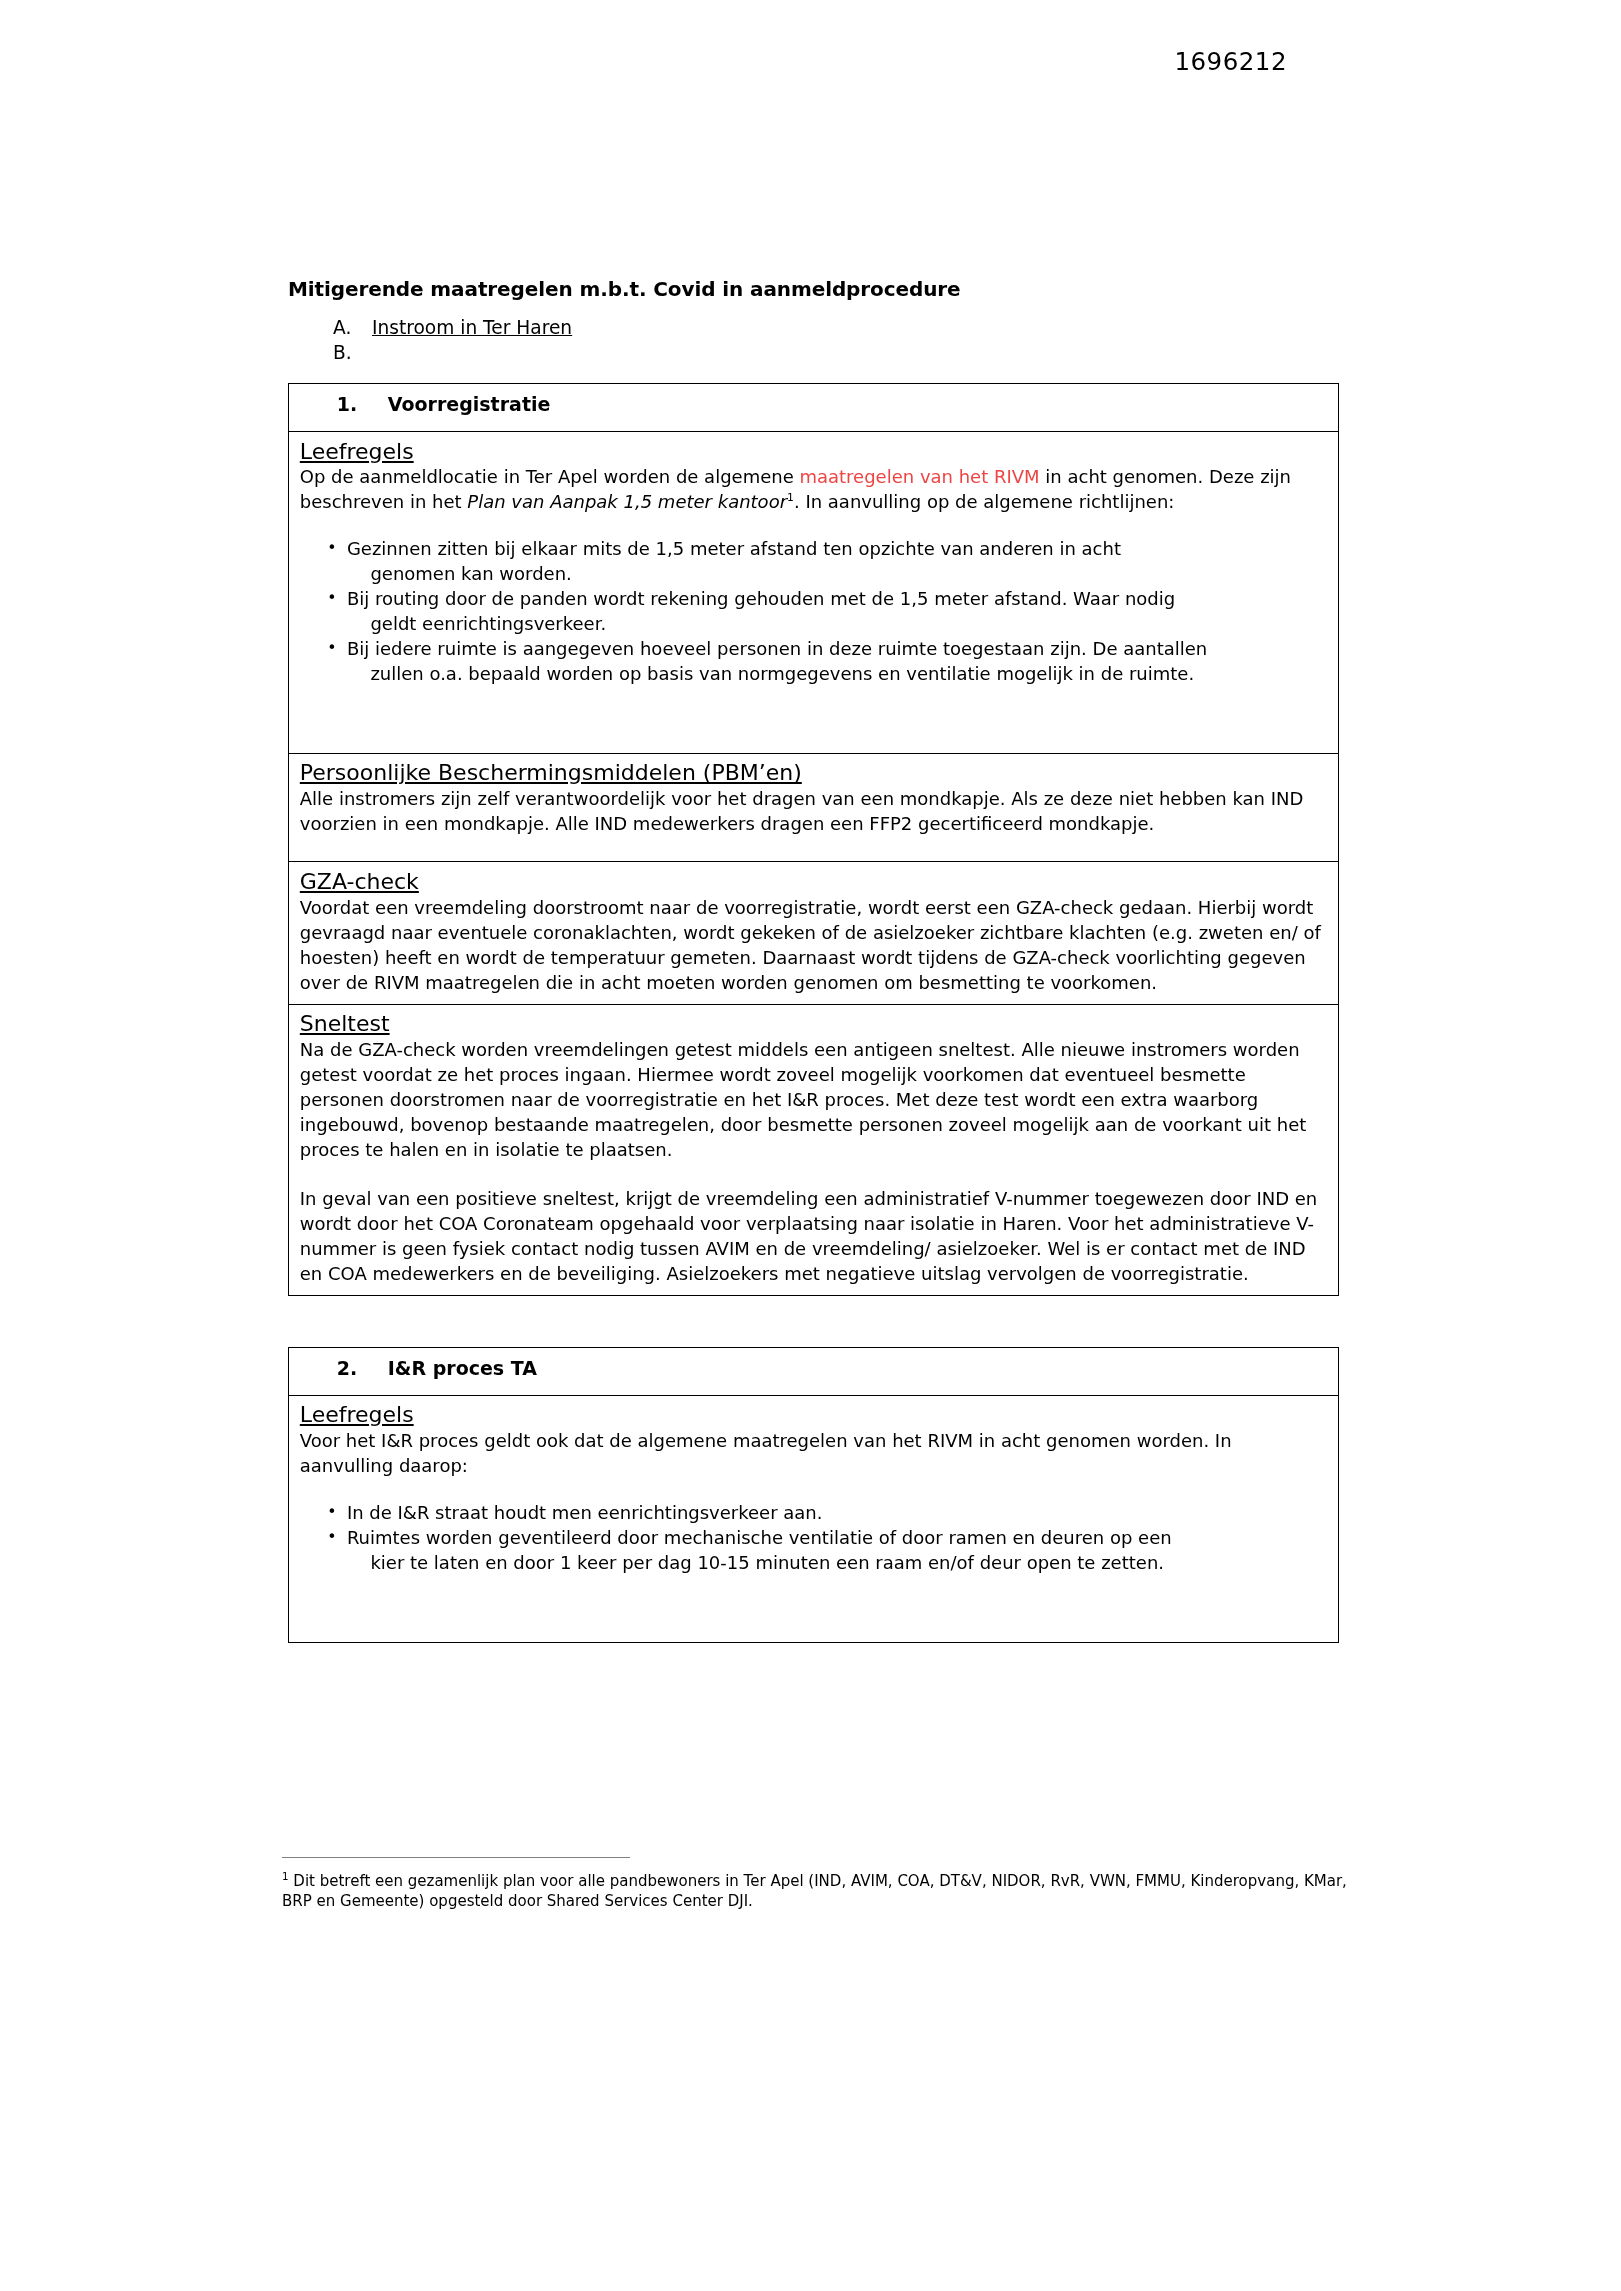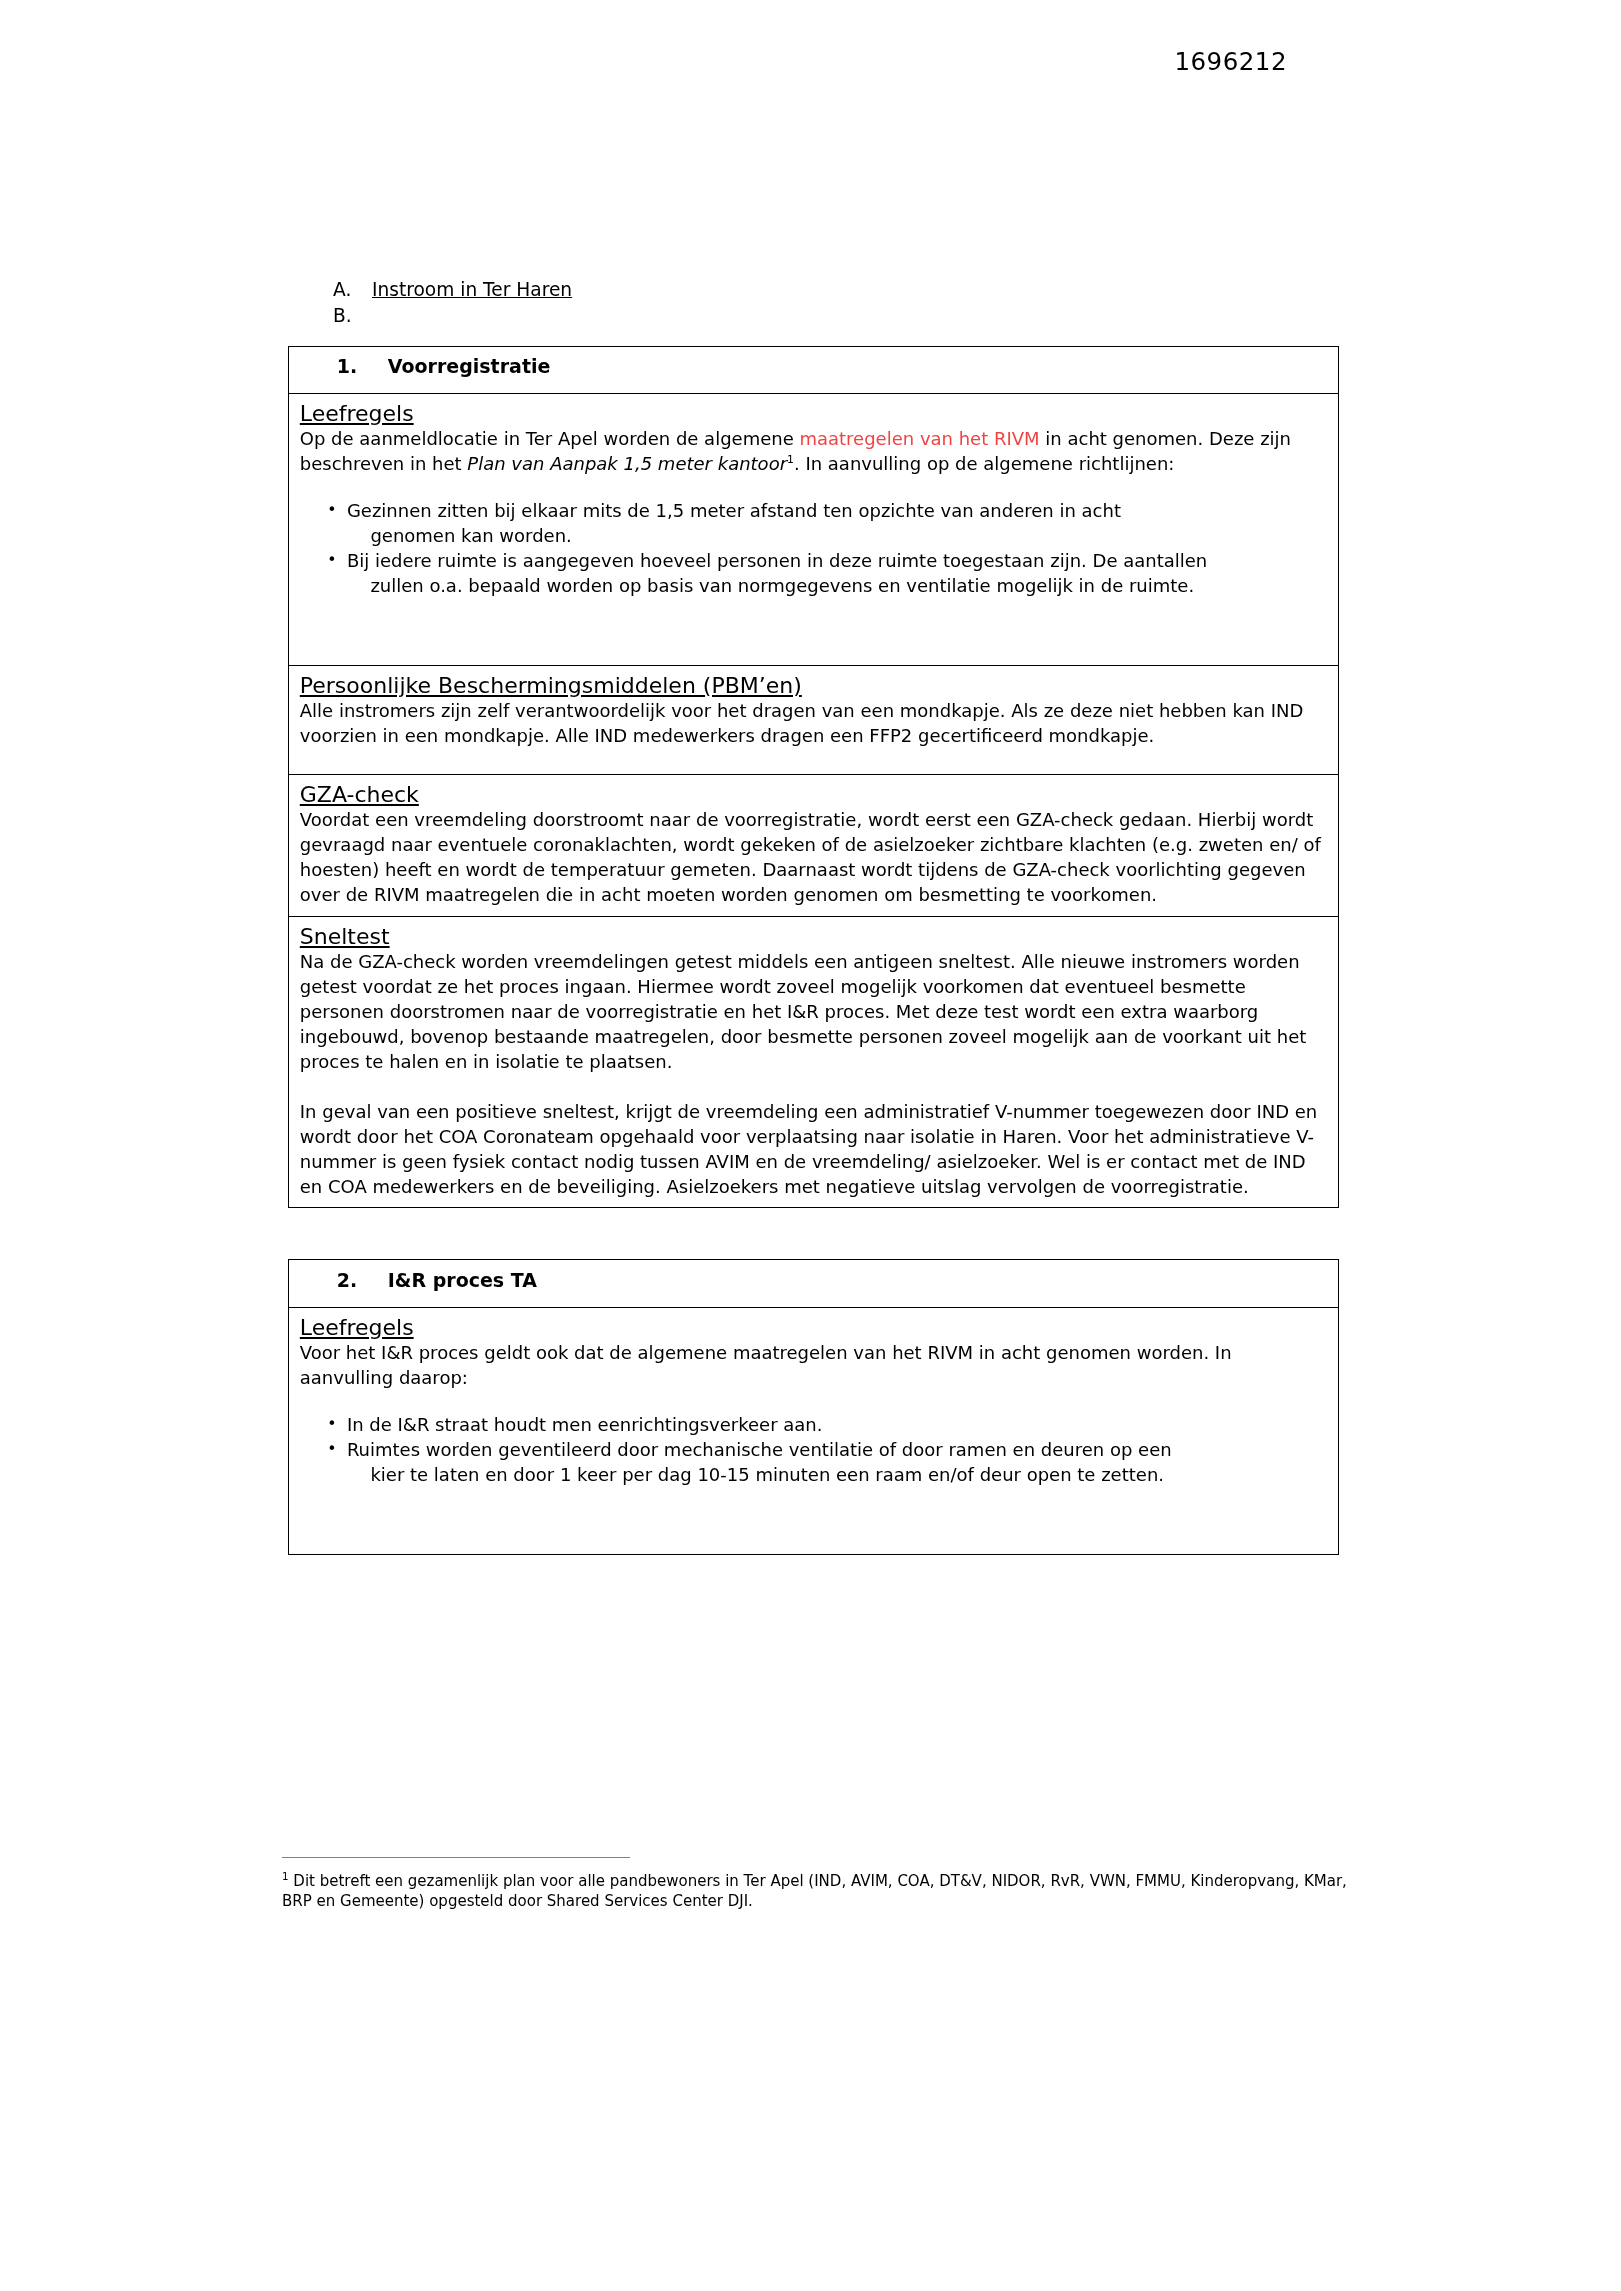--- a/index.html
+++ b/index.html
@@ -173,20 +173,21 @@
 </style>
 </head>
 <body>
 
 <div class="page">
 
   <div class="doc-header">1696212</div>
 
   <div class="content">
 
+    <div class="doc-title">Mitigerende maatregelen m.b.t. Covid in aanmeldprocedure</div>
 
     <ul class="alpha-list">
       <li class="alpha-item">
         <span class="alpha-marker">A.</span>
         <span class="alpha-text">Instroom in Ter Haren</span>
       </li>
       <li class="alpha-item">
         <span class="alpha-marker">B.</span>
         <span class="alpha-text"></span>
       </li>
@@ -200,20 +201,21 @@
           <span>Voorregistratie</span>
         </div>
       </div>
 
       <div class="row">
         <div class="row-inner pad-bottom-lg">
           <div class="sub-head">Leefregels</div>
           <p class="para"><span>Op de aanmeldlocatie in Ter Apel worden de algemene </span><span class="link-blue">maatregelen van het RIVM</span><span> in acht genomen. Deze zijn beschreven in het </span><span class="italic">Plan van Aanpak 1,5 meter kantoor</span><sup class="fn">1</sup><span>. In aanvulling op de algemene richtlijnen:</span></p>
           <ul class="bullets">
             <li><span>Gezinnen zitten bij elkaar mits de 1,5 meter afstand ten opzichte van anderen in acht</span><span class="cont">genomen kan worden.</span></li>
+            <li><span>Bij routing door de panden wordt rekening gehouden met de 1,5 meter afstand. Waar nodig</span><span class="cont">geldt eenrichtingsverkeer.</span></li>
             <li><span>Bij iedere ruimte is aangegeven hoeveel personen in deze ruimte toegestaan zijn. De aantallen</span><span class="cont">zullen o.a. bepaald worden op basis van normgegevens en ventilatie mogelijk in de ruimte.</span></li>
           </ul>
         </div>
       </div>
 
       <div class="row">
         <div class="row-inner pad-bottom-md">
           <div class="sub-head">Persoonlijke Beschermingsmiddelen (PBM’en)</div>
           <p class="para">Alle instromers zijn zelf verantwoordelijk voor het dragen van een mondkapje. Als ze deze niet hebben kan IND voorzien in een mondkapje. Alle IND medewerkers dragen een FFP2 gecertificeerd mondkapje.</p>
         </div>

